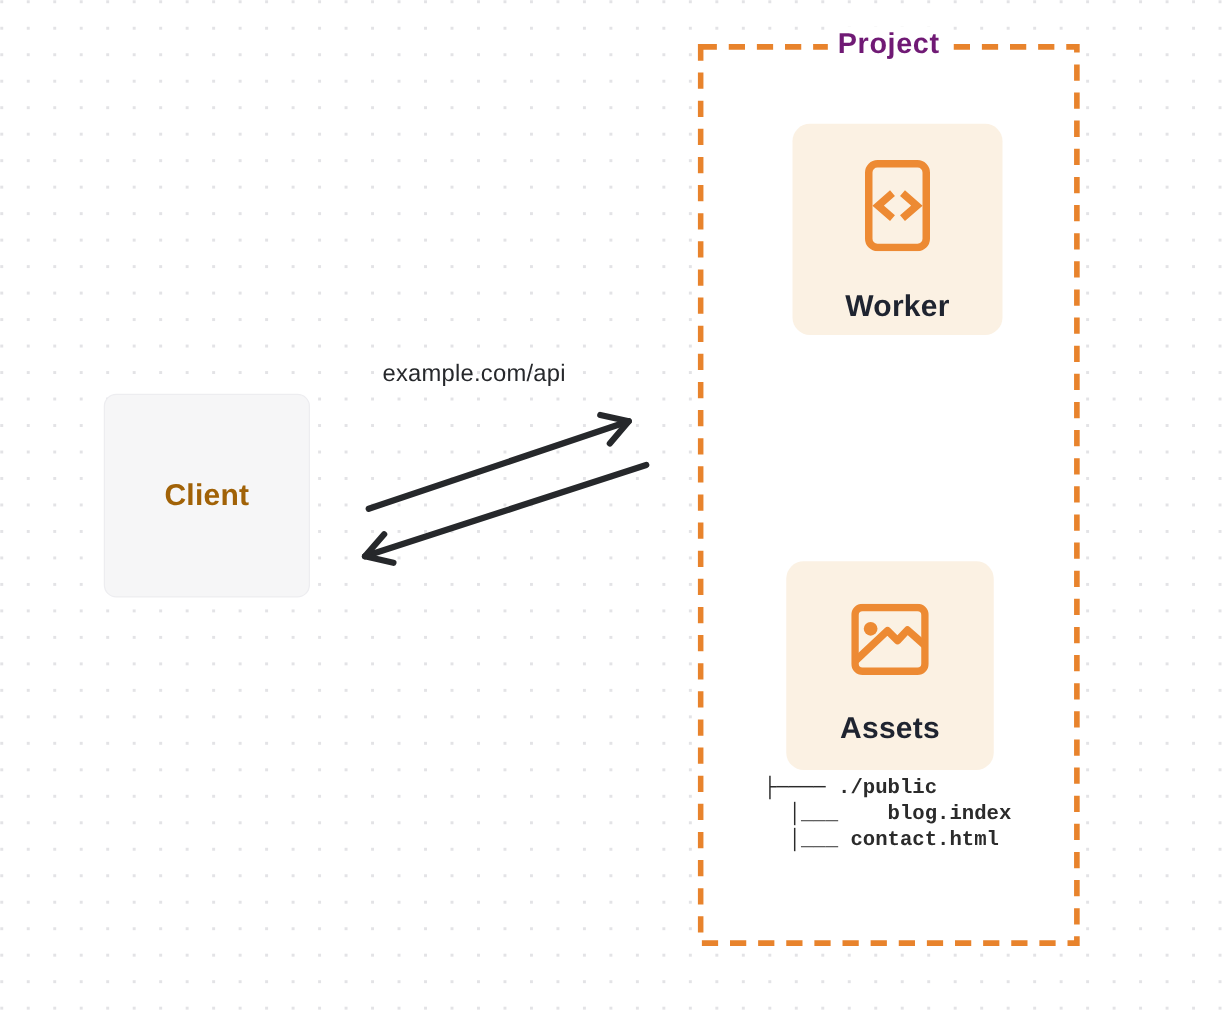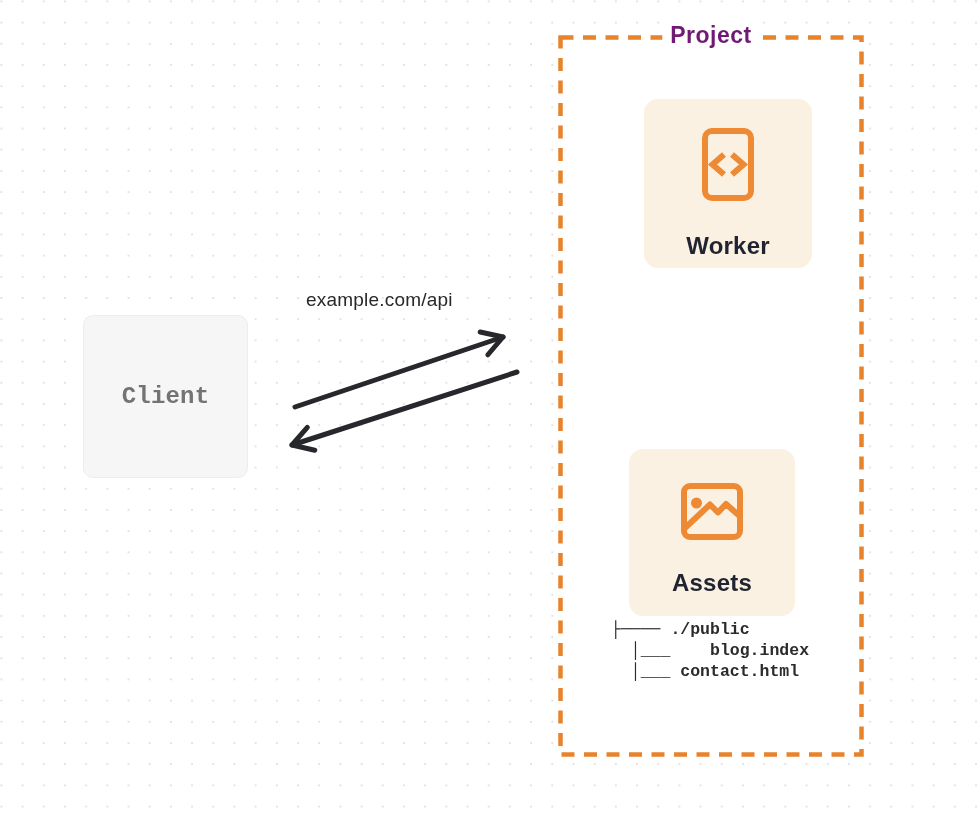--- a/index.html
+++ b/index.html
@@ -23,23 +23,22 @@
     left: 83px; top: 315px;
     width: 165px; height: 163px;
     background: #f6f6f7;
     border: 1px solid #ededf0;
     border-radius: 10px;
     display: flex; align-items: center; justify-content: center;
   }
   .node-label {
     font-size: 24px;
     font-weight: 700;
-    color: #737373;
+    color: #a16207;
     letter-spacing: 0.2px;
-    font-family: Liberation Mono, monospace;
   }
 
   
   .request-label {
     position: absolute;
     left: 306px; top: 289px;
     font-size: 19px;
     font-weight: 400;
     color: #26282b;
     letter-spacing: 0.2px;
@@ -77,21 +76,21 @@
     letter-spacing: 0.5px;
     white-space: nowrap;
   }
 
   
   .card {
     position: absolute;
     background: #fbf1e3;
     border-radius: 14px;
   }
-  .card.worker { left: 86px; top: 64px;  width: 168px; height: 169px; }
+  .card.worker { left: 76px; top: 64px;  width: 168px; height: 169px; }
   .card.assets { left: 71px; top: 414px; width: 166px; height: 167px; }
 
   .card .icon {
     position: absolute;
     left: 50%;
     transform: translateX(-50%);
   }
   .card.worker .icon { top: 29px; }
   .card.assets .icon { top: 34px; }
 

